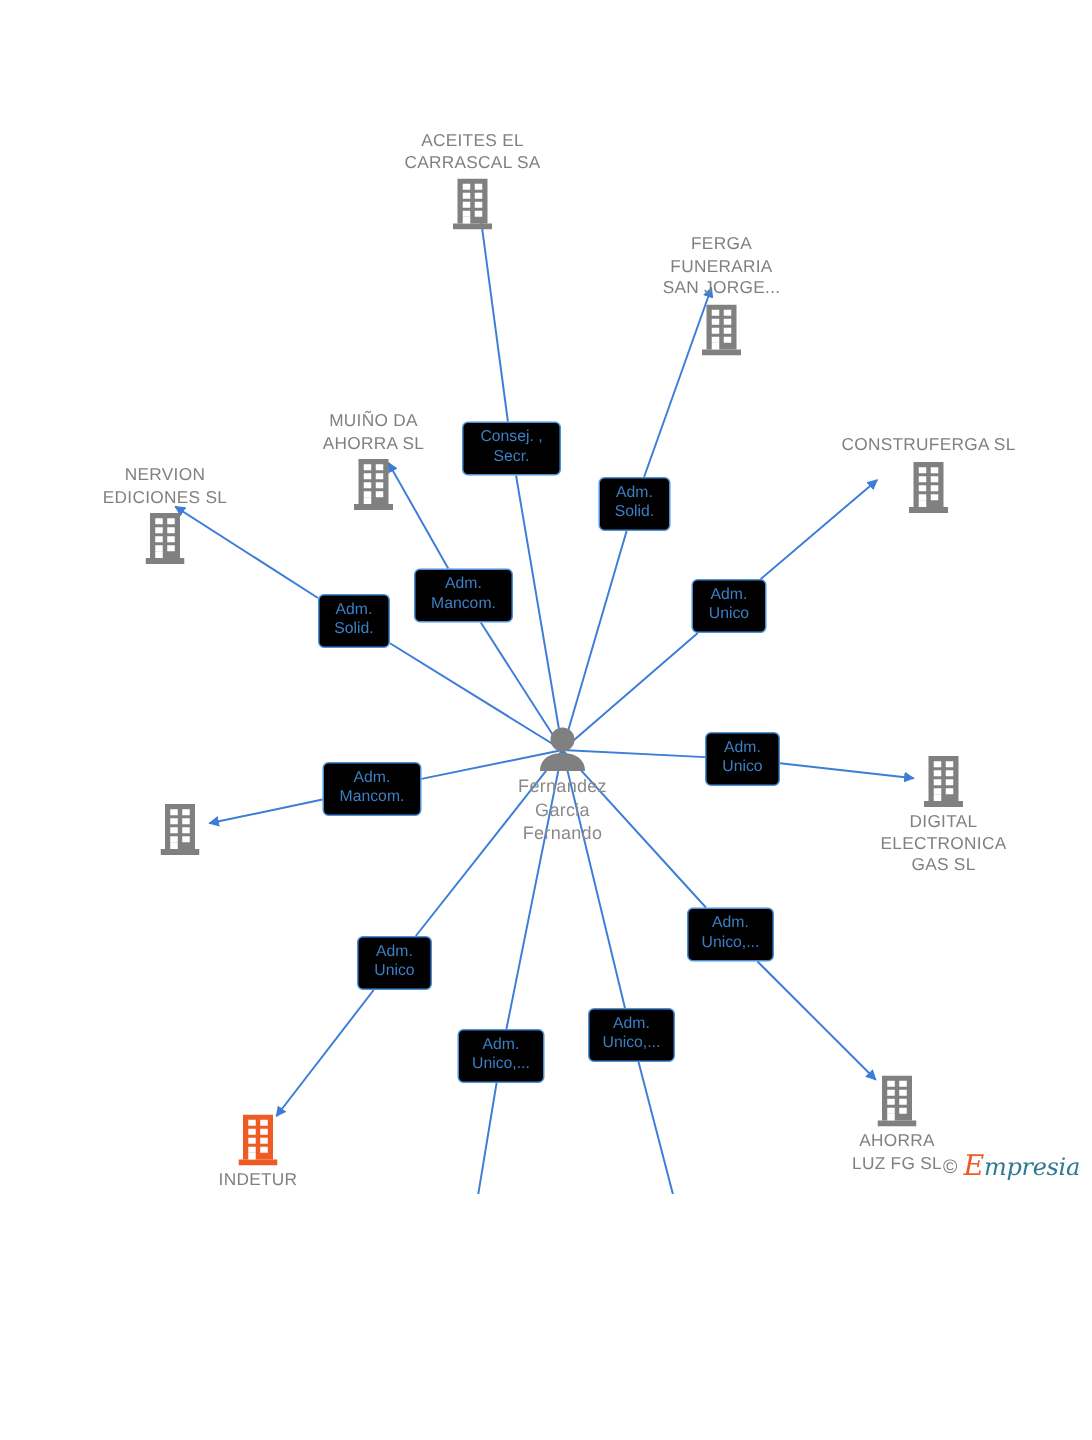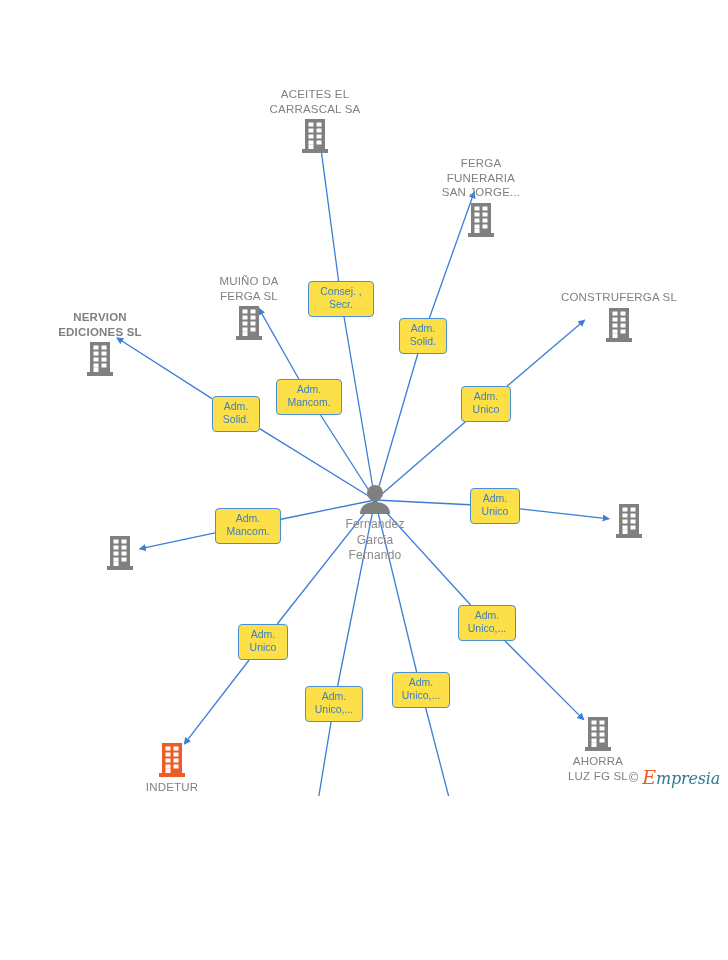--- a/index.html
+++ b/index.html
@@ -54,21 +54,21 @@
     line-height: 0;
   }
   .node.label-top .node-label { margin-bottom: 3px; }
   .node.label-bottom .node-label { margin-top: 3px; }
 
   
   .edge-label {
     position: absolute;
     border: 1.3px solid #4a90d9;
     border-radius: 4px;
-    background: #fde047;
+    background: #000000;
     color: #3c7fc4;
     font-size: 10.5px;
     line-height: 13px;
     text-align: center;
     padding: 3px 6px 4px 6px;
     white-space: pre-line;
     box-sizing: border-box;
     -webkit-user-select: none;
     user-select: none;
   }
@@ -168,36 +168,36 @@
             <rect x="14.5" y="9.5" width="5" height="4" fill="#ffffff"></rect>
             <rect x="6.5" y="15.5" width="5" height="4" fill="#ffffff"></rect>
             <rect x="14.5" y="15.5" width="5" height="4" fill="#ffffff"></rect>
             <rect x="6.5" y="21.5" width="5" height="4" fill="#ffffff"></rect>
             <rect x="14.5" y="21.5" width="5" height="4" fill="#ffffff"></rect>
             <rect x="6.5" y="25.5" width="5" height="4.5" fill="#ffffff"></rect>
           </svg></span>
       </div>
       <div class="node label-top" style="left: 249px; top: 274px;">
         <div class="node-label">MUIÑO DA
-FERGA SL</div>
-        <span class="node-glyph"><svg width="26" height="34" viewBox="0 0 26 34">
-            <rect x="3" y="0" width="20" height="30" fill="#808080"></rect>
-            <rect x="0" y="30" width="26" height="4" fill="#808080"></rect>
-            <rect x="6.5" y="3.5" width="5" height="4" fill="#ffffff"></rect>
-            <rect x="14.5" y="3.5" width="5" height="4" fill="#ffffff"></rect>
-            <rect x="6.5" y="9.5" width="5" height="4" fill="#ffffff"></rect>
-            <rect x="14.5" y="9.5" width="5" height="4" fill="#ffffff"></rect>
-            <rect x="6.5" y="15.5" width="5" height="4" fill="#ffffff"></rect>
-            <rect x="14.5" y="15.5" width="5" height="4" fill="#ffffff"></rect>
-            <rect x="6.5" y="21.5" width="5" height="4" fill="#ffffff"></rect>
-            <rect x="14.5" y="21.5" width="5" height="4" fill="#ffffff"></rect>
-            <rect x="6.5" y="25.5" width="5" height="4.5" fill="#ffffff"></rect>
-          </svg></span>
-      </div>
-      <div class="node label-top" style="left: 100px; top: 310px; font-weight: bold;">
+AHORRA SL</div>
+        <span class="node-glyph"><svg width="26" height="34" viewBox="0 0 26 34">
+            <rect x="3" y="0" width="20" height="30" fill="#808080"></rect>
+            <rect x="0" y="30" width="26" height="4" fill="#808080"></rect>
+            <rect x="6.5" y="3.5" width="5" height="4" fill="#ffffff"></rect>
+            <rect x="14.5" y="3.5" width="5" height="4" fill="#ffffff"></rect>
+            <rect x="6.5" y="9.5" width="5" height="4" fill="#ffffff"></rect>
+            <rect x="14.5" y="9.5" width="5" height="4" fill="#ffffff"></rect>
+            <rect x="6.5" y="15.5" width="5" height="4" fill="#ffffff"></rect>
+            <rect x="14.5" y="15.5" width="5" height="4" fill="#ffffff"></rect>
+            <rect x="6.5" y="21.5" width="5" height="4" fill="#ffffff"></rect>
+            <rect x="14.5" y="21.5" width="5" height="4" fill="#ffffff"></rect>
+            <rect x="6.5" y="25.5" width="5" height="4.5" fill="#ffffff"></rect>
+          </svg></span>
+      </div>
+      <div class="node label-top" style="left: 110px; top: 310px;">
         <div class="node-label">NERVION
 EDICIONES SL</div>
         <span class="node-glyph"><svg width="26" height="34" viewBox="0 0 26 34">
             <rect x="3" y="0" width="20" height="30" fill="#808080"></rect>
             <rect x="0" y="30" width="26" height="4" fill="#808080"></rect>
             <rect x="6.5" y="3.5" width="5" height="4" fill="#ffffff"></rect>
             <rect x="14.5" y="3.5" width="5" height="4" fill="#ffffff"></rect>
             <rect x="6.5" y="9.5" width="5" height="4" fill="#ffffff"></rect>
             <rect x="14.5" y="9.5" width="5" height="4" fill="#ffffff"></rect>
             <rect x="6.5" y="15.5" width="5" height="4" fill="#ffffff"></rect>
@@ -230,20 +230,23 @@
             <rect x="6.5" y="3.5" width="5" height="4" fill="#ffffff"></rect>
             <rect x="14.5" y="3.5" width="5" height="4" fill="#ffffff"></rect>
             <rect x="6.5" y="9.5" width="5" height="4" fill="#ffffff"></rect>
             <rect x="14.5" y="9.5" width="5" height="4" fill="#ffffff"></rect>
             <rect x="6.5" y="15.5" width="5" height="4" fill="#ffffff"></rect>
             <rect x="14.5" y="15.5" width="5" height="4" fill="#ffffff"></rect>
             <rect x="6.5" y="21.5" width="5" height="4" fill="#ffffff"></rect>
             <rect x="14.5" y="21.5" width="5" height="4" fill="#ffffff"></rect>
             <rect x="6.5" y="25.5" width="5" height="4.5" fill="#ffffff"></rect>
           </svg></span>
+        <div class="node-label">DIGITAL
+ELECTRONICA
+GAS  SL</div>
       </div>
       <div class="node label-bottom" style="left: 120px; top: 536px;">
         <span class="node-glyph"><svg width="26" height="34" viewBox="0 0 26 34">
             <rect x="3" y="0" width="20" height="30" fill="#808080"></rect>
             <rect x="0" y="30" width="26" height="4" fill="#808080"></rect>
             <rect x="6.5" y="3.5" width="5" height="4" fill="#ffffff"></rect>
             <rect x="14.5" y="3.5" width="5" height="4" fill="#ffffff"></rect>
             <rect x="6.5" y="9.5" width="5" height="4" fill="#ffffff"></rect>
             <rect x="14.5" y="9.5" width="5" height="4" fill="#ffffff"></rect>
             <rect x="6.5" y="15.5" width="5" height="4" fill="#ffffff"></rect>

